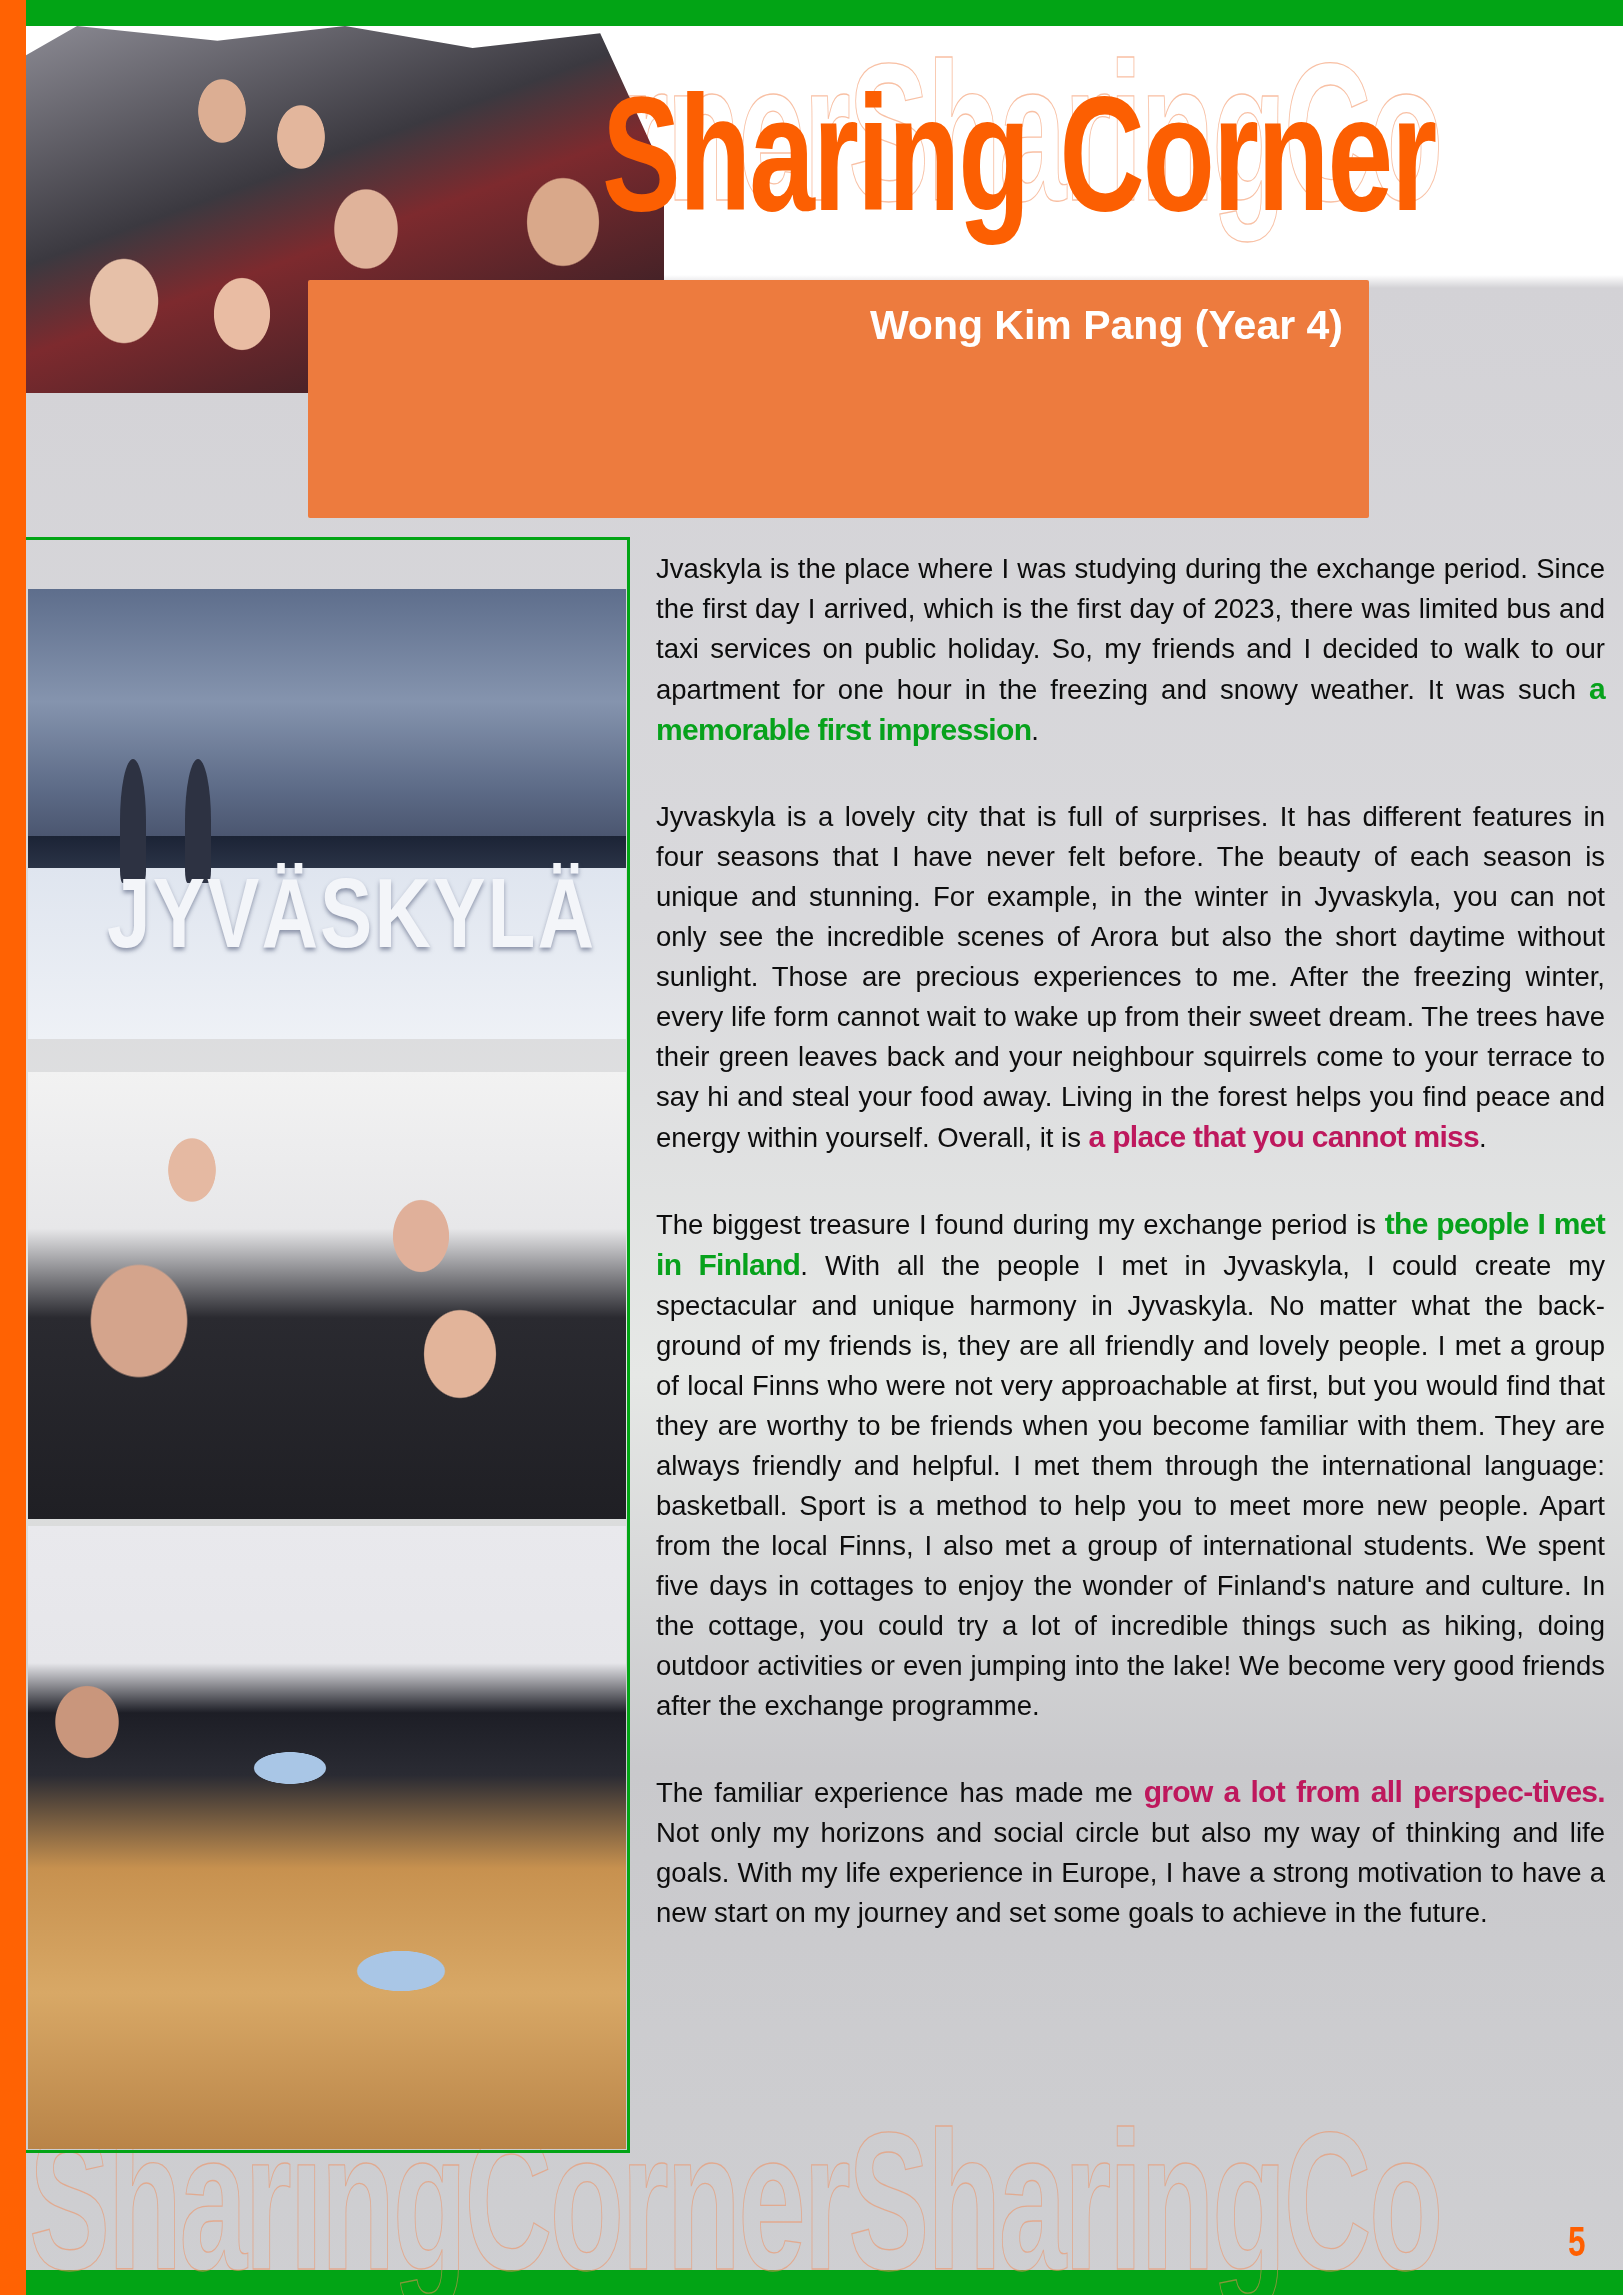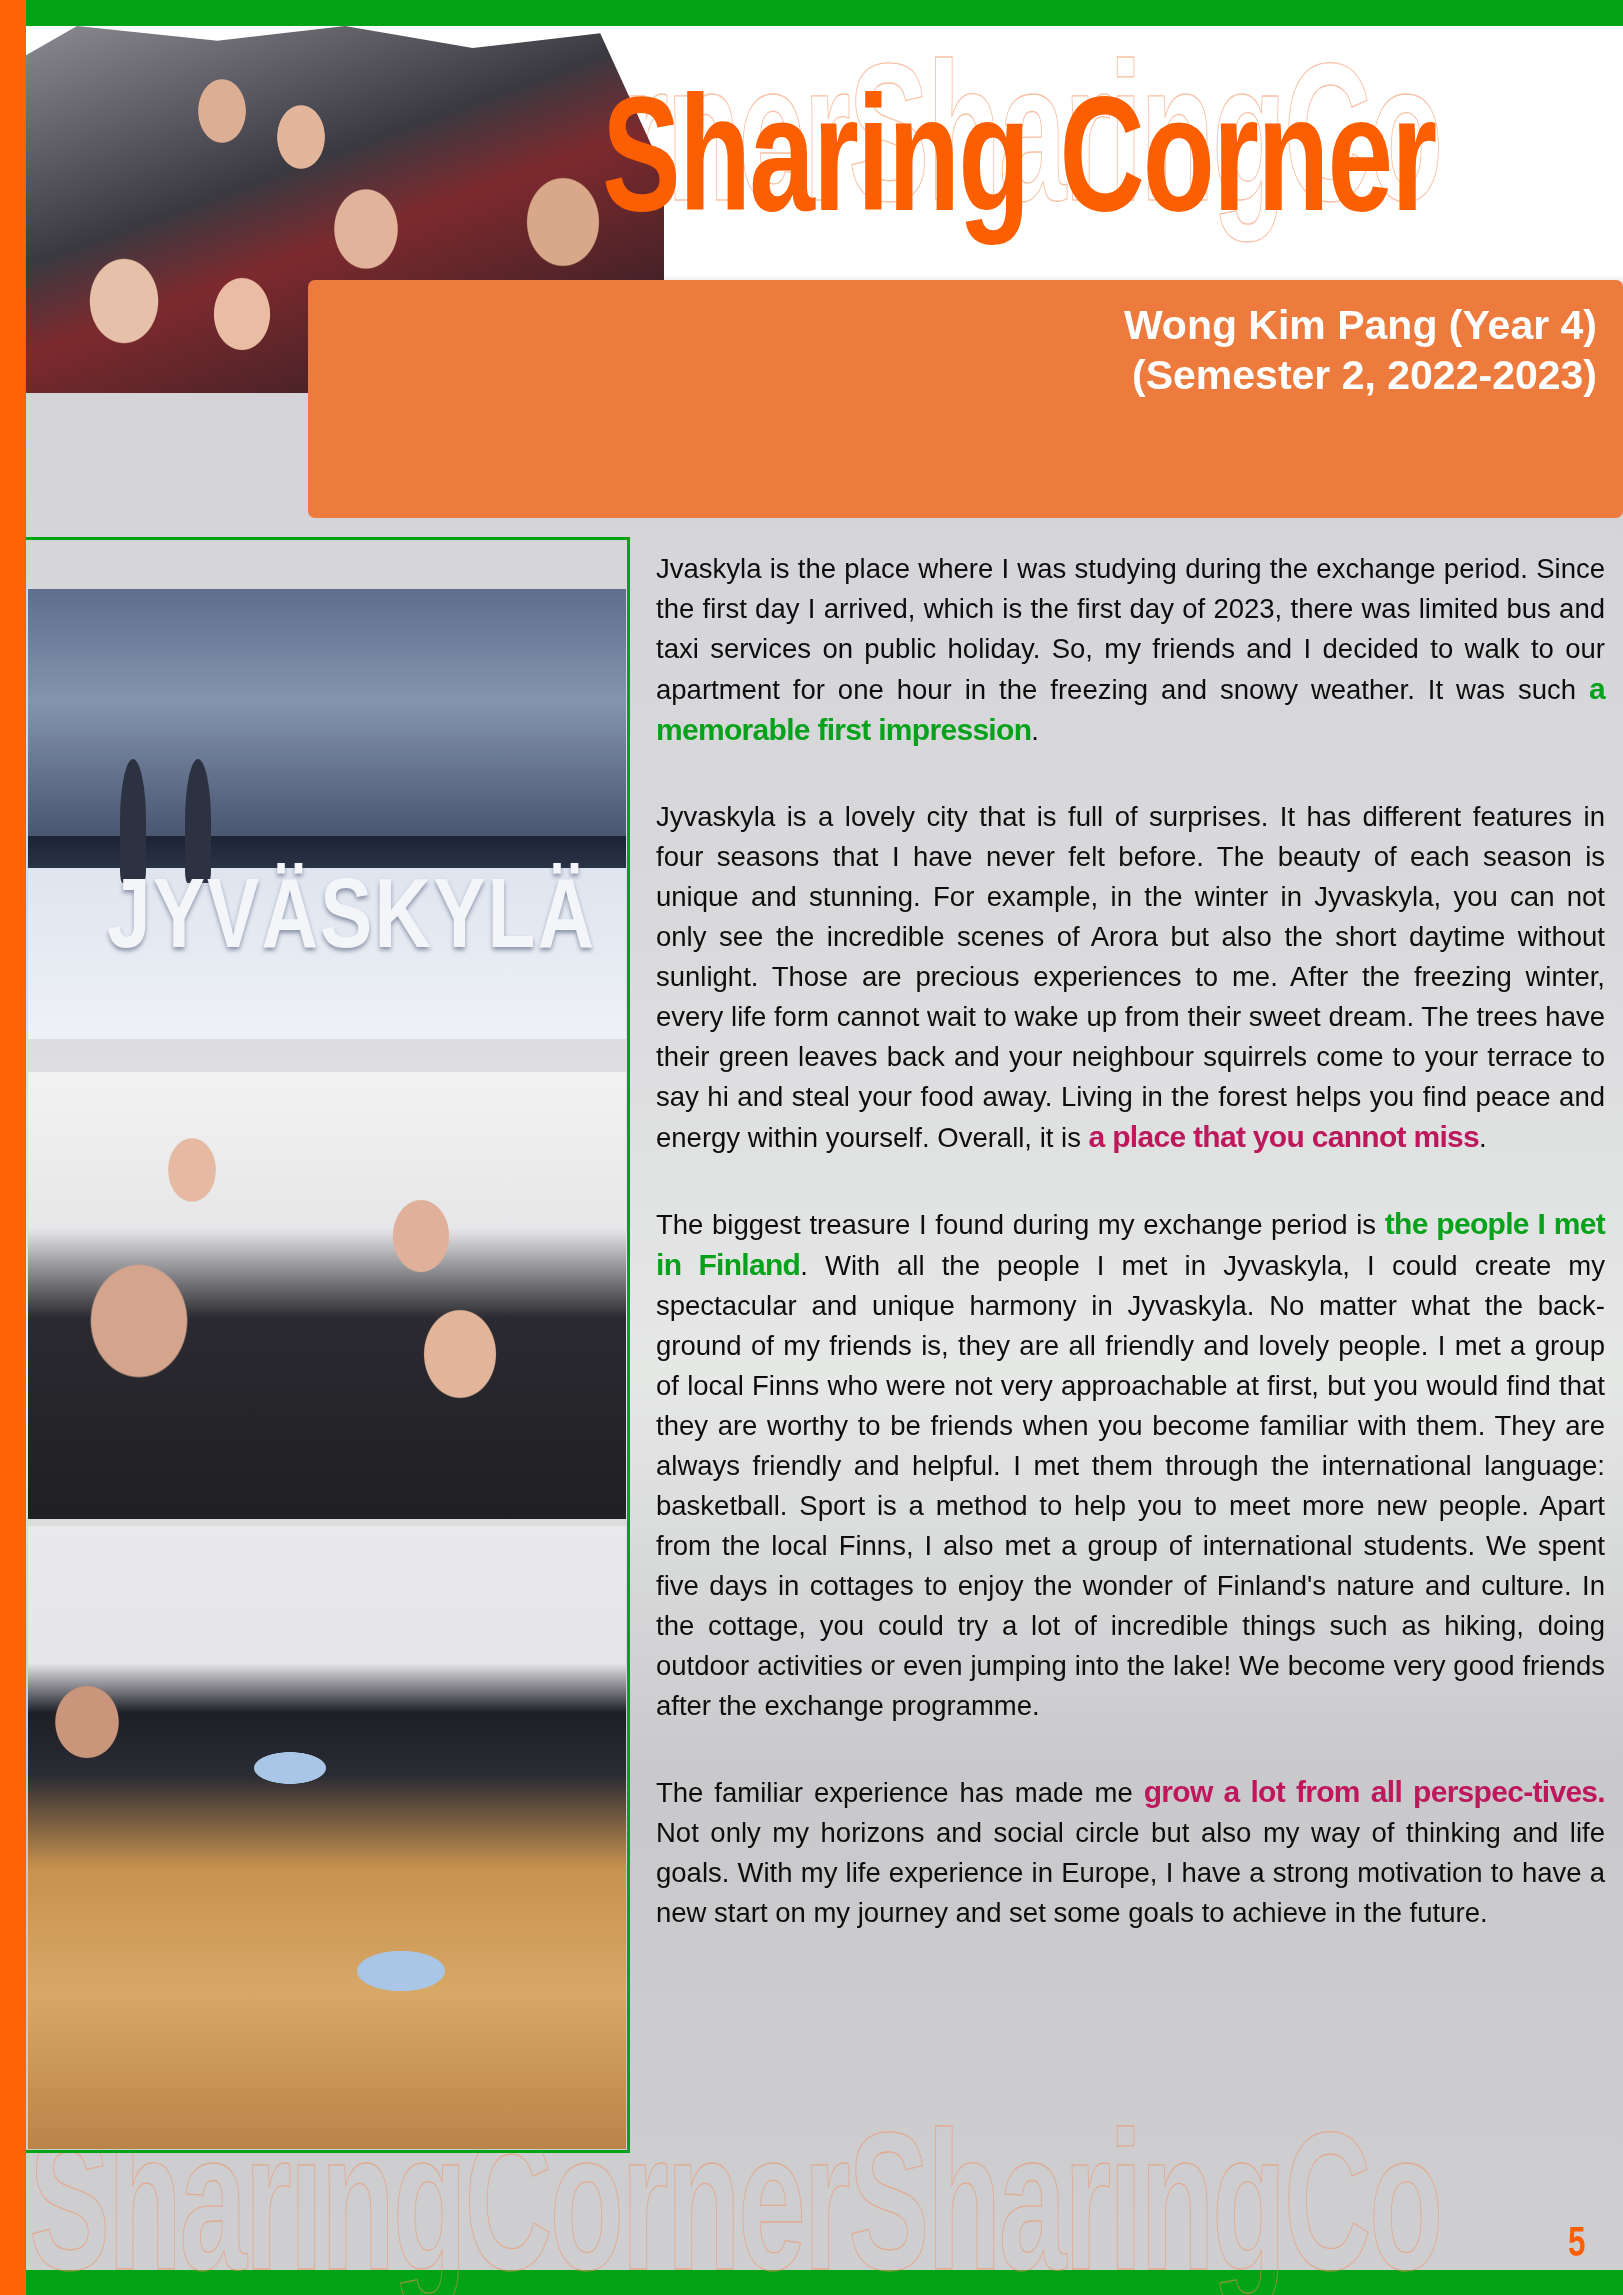--- a/index.html
+++ b/index.html
@@ -23,22 +23,22 @@
                   radial-gradient(ellipse 56px 69px at 98px 275px,#e6c0a8 60%,transparent 62%),
                   radial-gradient(ellipse 46px 59px at 216px 288px,#e9bca3 60%,transparent 62%),
                   radial-gradient(ellipse 39px 52px at 275px 111px,#e3b69c 60%,transparent 62%),
                   radial-gradient(ellipse 39px 52px at 196px 85px,#dcae93 60%,transparent 62%),
                   linear-gradient(160deg,#8b8a93 0%,#3b3940 40%,#7d2a2e 55%,#1d1c22 100%);
                 clip-path: polygon(0 8%,8% 0,30% 4%,50% 0,70% 6%,90% 2%,100% 40%,100% 100%,0 100%); }
   .title { position:absolute; left:602px; top:72px; z-index:3; font-family:"Liberation Sans", sans-serif;
            font-weight:bold; font-size:164px; color:#fc5f02; white-space:nowrap; letter-spacing:-2.6px;
            transform:scaleX(0.72); transform-origin:left top; line-height:1; }
 
-  .info-box { position:absolute; left:308px; top:280px; width:1315px; height:238px; background:#ed7b3e;
-              border-radius:7px; z-index:2; }
+  .info-box { position:absolute; left:308px; top:280px; width:1061px; height:238px; background:#ed7b3e;
+              border-radius:2px; z-index:2; }
   .info-lines { position:absolute; right:26px; top:19.6px; text-align:right; color:#ffffff;
                 font-weight:bold; font-size:41px; line-height:50px; white-space:nowrap; }
   .info-lines div { transform-origin:right center; }
 
   .photo-frame { position:absolute; left:26px; top:537px; width:604px; height:1616px;
                  border:3.9px solid #02a415; border-left:none; box-sizing:border-box; z-index:2; }
   .photo { position:absolute; left:27.5px; width:598px; z-index:3; overflow:hidden; }
   .photo-snow { top:545px; height:450px;
     background:
       linear-gradient(180deg,transparent 0,transparent 55%,#1c2436 55%,#2a3346 62%,transparent 62%),
@@ -79,21 +79,20 @@
 
 <div class="watermark wm-top">SharingCornerSharingCo</div>
 <div class="watermark wm-bottom">SharingCornerSharingCo</div>
 
 <div class="hero-photo" title="group selfie of exchange students outdoors"></div>
 <div class="title">Sharing Corner</div>
 
 <div class="info-box">
   <div class="info-lines">
     <div>Wong Kim Pang (Year 4)</div>
-    <div>(Semester 2, 2022-2023)</div>
   </div>
 </div>
 
 <div class="photo-frame"></div>
 
 <div class="photo photo-snow" title="snow sculpture sign by frozen lake">
   <div class="tree" style="left:92px;"></div>
   <div class="tree" style="left:157px;"></div>
   <div class="sign-text">JYVÄSKYLÄ</div>
 </div>

